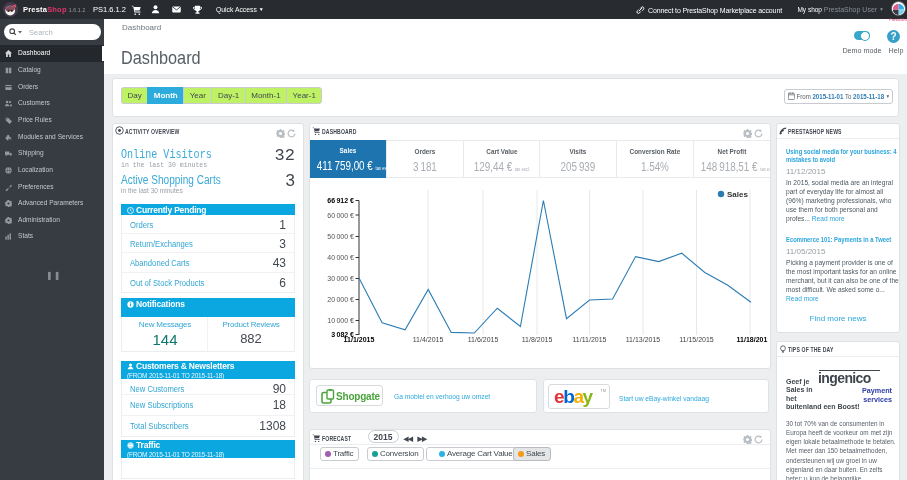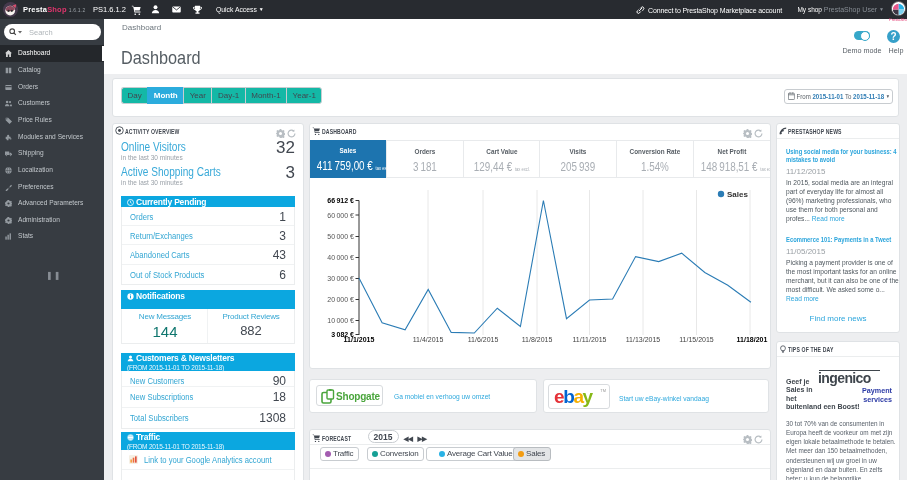--- a/index.html
+++ b/index.html
@@ -40,21 +40,21 @@
 #help-lbl { position:absolute; left:780px; top:27px; width:24px; text-align:center; font-size:7.2px; color:#585f66; }
 
 #content { position:absolute; left:104px; top:74px; width:803px; height:406px; background:#edeef0; overflow:hidden; }
 .panel { position:absolute; background:#fff; border:1px solid #dfe2e5; border-radius:3px; overflow:hidden; }
 .phead { position:relative; height:16px; font-size:7px; font-weight:bold; color:#414750; line-height:16px; padding-left:1.5px; }
 .phead .hic { vertical-align:-1px; margin-right:1px; } .phead .ht { display:inline-block; transform:scaleX(0.73); transform-origin:left center; letter-spacing:0.2px; }
 .hicons { position:absolute; right:7px; top:4px; }
 
 #toolbar { left:8px; top:4px; width:787px; height:39px; }
 .btngrp { position:absolute; left:8px; top:8px; height:17px; display:flex; }
-.btngrp .b { height:17px; line-height:15.5px; padding:0 5.5px; font-size:8px; color:#414750; background:#14b8a6; border:1px solid #c8ccd0; border-right:none; }
+.btngrp .b { height:17px; line-height:15.5px; padding:0 5.5px; font-size:8px; color:#414750; background:#bef264; border:1px solid #c8ccd0; border-right:none; }
 .btngrp .b:first-child { border-radius:3px 0 0 3px; }
 .btngrp .b:last-child { border-radius:0 3px 3px 0; border-right:1px solid #c8ccd0; }
 .btngrp .b.on { background:#2bacdd; border-color:#2bacdd; color:#fff; font-weight:bold; }
 #daterange { position:absolute; left:671px; top:10px; width:109px; height:15px; border:1px solid #c8ccd0; border-radius:3px; background:#fff; font-size:7.2px; color:#585f66; line-height:13px; padding-left:3px; white-space:nowrap; } #daterange .dtx { display:inline-block; transform:scaleX(0.85); transform-origin:left center; }
 #daterange b { color:#2e7cb4; }
 
 #col1 { left:8px; top:49px; width:192px; height:420px; }
 .sechead { background:#0ba7e0; color:#fff; font-size:8.5px; font-weight:bold; margin:0 8px; padding:2px 6px 2px 6px; line-height:1.1; letter-spacing:-0.2px; }
 .sechead .sub { display:block; font-size:6.5px; font-weight:normal; color:#eaf7fd; }
 .rows { margin:0 8px; border:1px solid #ebedee; border-top:none; }
@@ -271,21 +271,21 @@
     <div class="phead"><svg class="hic" width="9" height="9" viewBox="0 0 10 10">
           <circle cx="5" cy="5" r="4.2" fill="none" stroke="#414750" stroke-width="1"></circle>
           <circle cx="5" cy="5" r="1.6" fill="#414750"></circle>
         </svg><span class="ht">ACTIVITY OVERVIEW</span><span class="hicons"><svg width="9" height="9" viewBox="0 0 10 10">
             <path fill="#b8bec3" d="M4.1 0h1.8l.2 1.2a3.9 3.9 0 0 1 1.1.5l1.1-.7 1.3 1.3-.7 1.1a3.9 3.9 0 0 1 .5 1.1L10.6 4.7v1.8l-1.2.2a3.9 3.9 0 0 1-.5 1.1l.7 1.1-1.3 1.3-1.1-.7a3.9 3.9 0 0 1-1.1.5L5.9 10H4.1l-.2-1.2a3.9 3.9 0 0 1-1.1-.5l-1.1.7L.4 7.7l.7-1.1a3.9 3.9 0 0 1-.5-1.1L-.6 5.3 -.6 4.7l1.2-.2a3.9 3.9 0 0 1 .5-1.1L.4 2.3 1.7 1l1.1.7a3.9 3.9 0 0 1 1.1-.5z"></path>
             <circle cx="5" cy="5" r="1.7" fill="#fff"></circle>
           </svg>&nbsp;<svg width="9" height="9" viewBox="0 0 10 10">
             <path d="M8.8 5a3.8 3.8 0 1 1-1.1-2.7" stroke="#b8bec3" stroke-width="1.3" fill="none"></path>
             <path d="M8.2 0.5 L8.2 3 L5.7 2.8 Z" fill="#b8bec3"></path>
           </svg></span></div>
-    <div class="bigrow" style="">
+    <div class="bigrow" style="margin-top:8px;font-family:Liberation Mono, monospace;">
         <span class="t">Online Visitors</span>
         <span class="s">in the last 30 minutes</span>
         <span class="n">32</span>
       </div>
     <div class="bigrow" style="margin-top:4px;">
         <span class="t">Active Shopping Carts</span>
         <span class="s">in the last 30 minutes</span>
         <span class="n">3</span>
       </div>
     <div class="sechead" style="margin-top:9.5px;height:11.5px;"><svg width="7" height="7" viewBox="0 0 10 10" style="vertical-align:-1px;margin-right:2px;">
@@ -339,29 +339,20 @@
           <span class="lbl">Total Subscribers</span>
           <span class="num">1308</span>
         </div>
     </div>
     <div class="sechead" style="margin-top:3px;height:18.5px;padding-top:1.5px;"><svg width="7" height="7" viewBox="0 0 10 10" style="vertical-align:-1px;margin-right:2px;">
           <circle cx="5" cy="5" r="4.5" fill="#fff"></circle>
           <path d="M5 .5 A4.5 4.5 0 0 0 5 9.5 M5 .5 A4.5 4.5 0 0 1 5 9.5" fill="none" stroke="#0ba7e0" stroke-width=".5"></path>
           <path d="M2 3 h6 M2 7 h6" stroke="#0ba7e0" stroke-width=".6"></path>
         </svg>Traffic<span class="sub">(FROM 2015-11-01 TO 2015-11-18)</span></div>
     <div class="rows">
-      <div class="row1" style="height:19.5px;">
-          <span class="lbl" style="left:22px;">Link to your Google Analytics account</span>
-          <svg style="position:absolute;left:7px;top:5px;" width="9" height="9" viewBox="0 0 10 10">
-            <rect x="0" y="0" width="10" height="10" rx="1.5" fill="#f6f0e5"></rect>
-            <rect x="1.5" y="5" width="1.8" height="3.5" fill="#f59d3d"></rect>
-            <rect x="4.1" y="3" width="1.8" height="5.5" fill="#ef6c3a"></rect>
-            <rect x="6.7" y="1.5" width="1.8" height="7" fill="#e04e39"></rect>
-          </svg>
-        </div>
       <div class="row1" style="height:19.5px;"></div>
     </div>
   </div>
 
   <div class="panel" id="col2d">
     <div class="phead"><svg class="hic" width="9" height="9" viewBox="0 0 13 13">
           <path fill="#414750" d="M1 2h1.6l.5 1.5h8.3l-1.2 4.2H4.4L4.9 9h6.3v1H4.1L2.9 4.5 2.3 3H1zM5 11.2a.9.9 0 1 0 .001 0zM9.8 11.2a.9.9 0 1 0 .001 0z"></path>
         </svg><span class="ht">DASHBOARD</span><span class="hicons"><svg width="9" height="9" viewBox="0 0 10 10">
             <path fill="#b8bec3" d="M4.1 0h1.8l.2 1.2a3.9 3.9 0 0 1 1.1.5l1.1-.7 1.3 1.3-.7 1.1a3.9 3.9 0 0 1 .5 1.1L10.6 4.7v1.8l-1.2.2a3.9 3.9 0 0 1-.5 1.1l.7 1.1-1.3 1.3-1.1-.7a3.9 3.9 0 0 1-1.1.5L5.9 10H4.1l-.2-1.2a3.9 3.9 0 0 1-1.1-.5l-1.1.7L.4 7.7l.7-1.1a3.9 3.9 0 0 1-.5-1.1L-.6 5.3 -.6 4.7l1.2-.2a3.9 3.9 0 0 1 .5-1.1L.4 2.3 1.7 1l1.1.7a3.9 3.9 0 0 1 1.1-.5z"></path>
             <circle cx="5" cy="5" r="1.7" fill="#fff"></circle>

